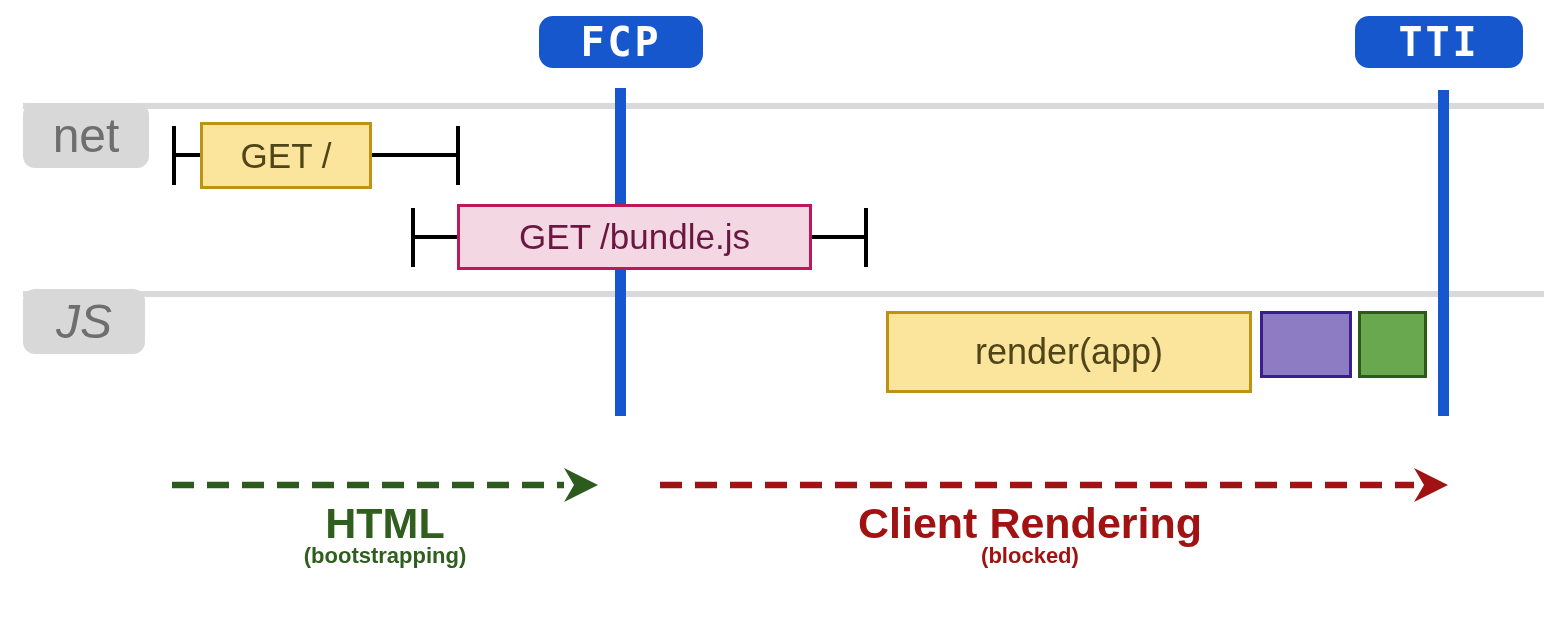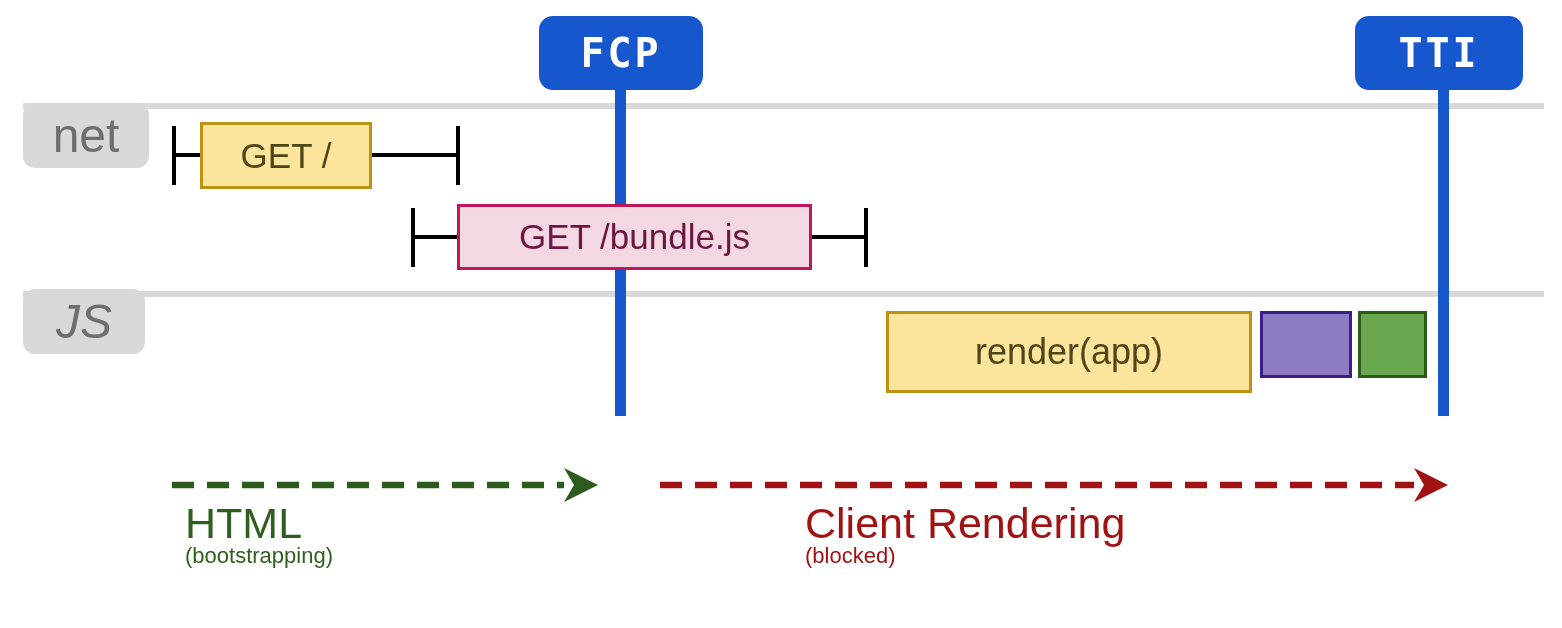--- a/index.html
+++ b/index.html
@@ -48,21 +48,21 @@
     background: #1757ce;
     z-index: 1;
   }
   #fcp-line { left: 615px; top: 88px; height: 328px; }
   #tti-line { left: 1438px; top: 90px; height: 326px; }
 
   
   .milestone-badge {
     position: absolute;
     top: 16px;
-    height: 74px;
+    height: 52px;
     background: #1757ce;
     border-radius: 14px;
     color: #ffffff;
     font-family: "DejaVu Sans Mono", monospace;
     font-weight: bold;
     font-size: 40px;
     letter-spacing: 3px;
     display: flex;
     align-items: center;
     justify-content: center;
@@ -115,22 +115,24 @@
   #get-bundle-wr { left: 864px; top: 208px; }
 
   
   .phase-arrow { position: absolute; z-index: 2; }
   #html-arrow   { left: 160px; top: 460px; }
   #client-arrow { left: 650px; top: 460px; }
 
   
   .phase-label {
     position: absolute;
+    text-align: center;
     line-height: 1.0;
     z-index: 2;
+    font-weight: bold;
   }
   .phase-title { font-size: 43px; }
   .phase-sub   { font-size: 22px; }
   #html-label   { left: 185px; top: 502px; width: 400px; color: #2f5e1e; }
   #client-label { left: 805px; top: 502px; width: 450px; color: #a11313; }
 </style>
 </head>
 <body>
 
 <div id="canvas">

